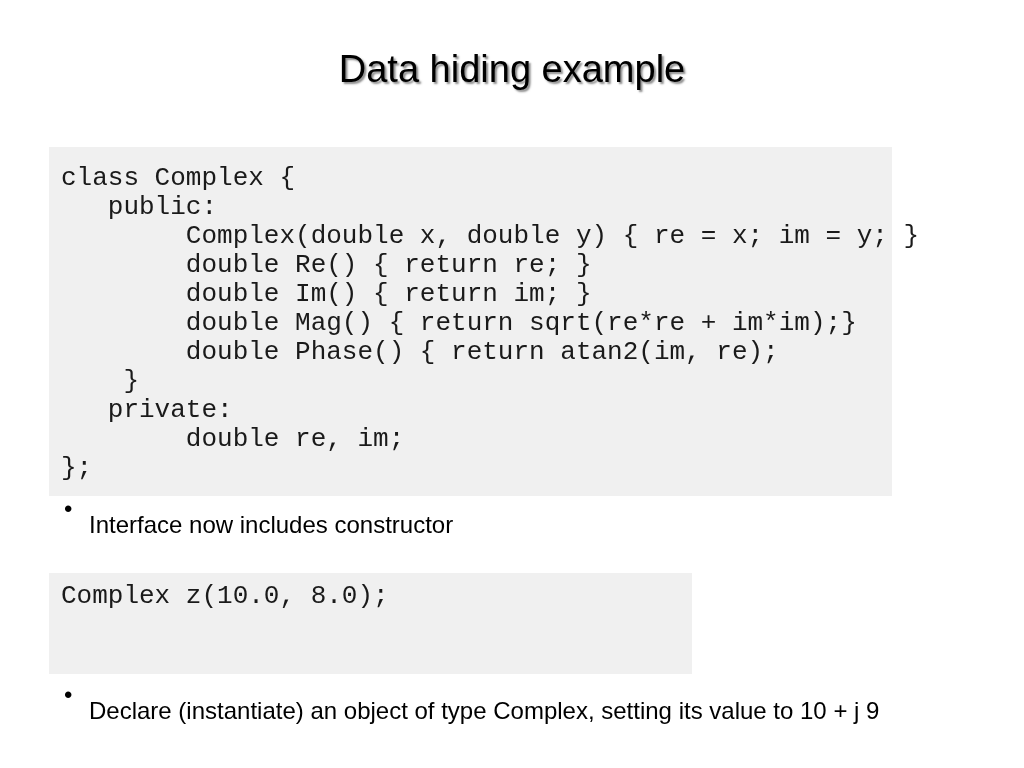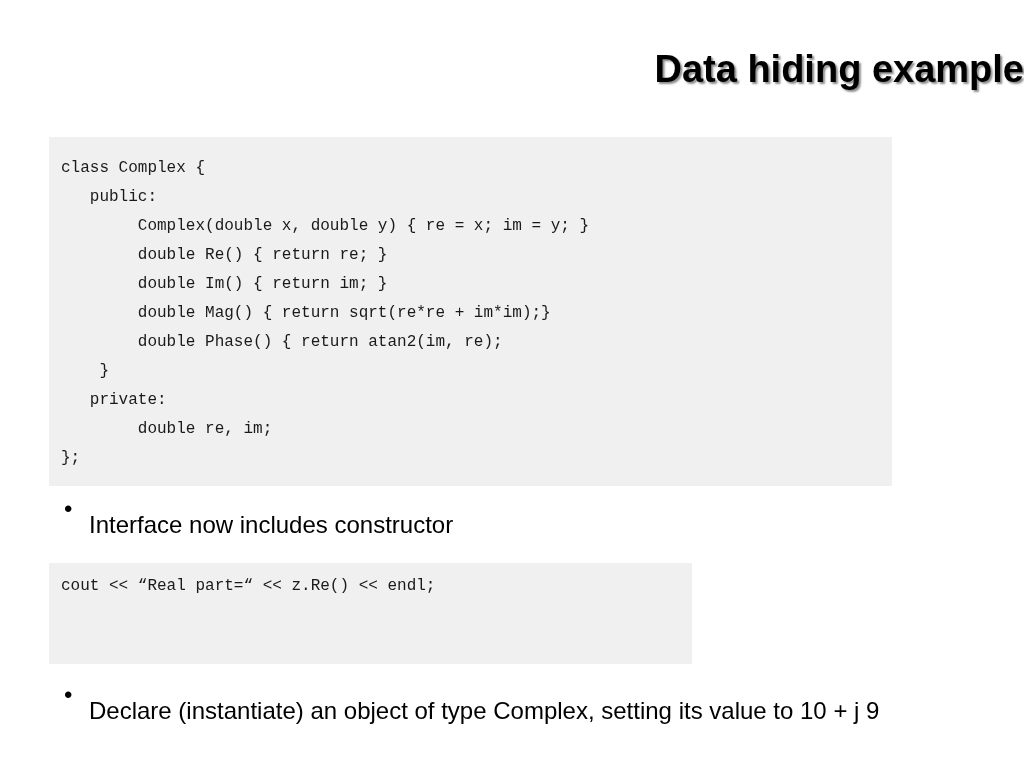--- a/index.html
+++ b/index.html
@@ -14,36 +14,36 @@
     overflow: hidden;
     position: relative;
   }
 
   
   #slide-title {
     position: absolute;
     left: 0;
     top: 48px;
     width: 1024px;
-    text-align: right;
+    text-align: center;
     font-family: "Liberation Sans", sans-serif;
     font-size: 38px;
-    font-weight: bold;
+    font-weight: normal;
     color: #000000;
     letter-spacing: 0px;
     text-shadow: 2px 2px 2px rgba(120,120,120,0.85);
     white-space: nowrap;
   }
 
   
   .code-block {
     position: absolute;
     background: #f0f0f0;
     font-family: "Liberation Mono", "DejaVu Sans Mono", monospace;
-    font-size: 16px;
+    font-size: 26px;
     line-height: 29px;
     color: #1a1a1a;
     white-space: pre;
     box-sizing: border-box;
   }
   #code-block-class {
     left: 49px;
     top: 121px;
     width: 843px;
     height: 349px;
@@ -100,18 +100,18 @@
 
 <div id="slide-title">Data hiding example</div>
 
 <pre class="code-block" id="code-block-class"><span class="code-line">class Complex {</span><span class="code-line">   public:</span><span class="code-line">        Complex(double x, double y) { re = x; im = y; }</span><span class="code-line">        double Re() { return re; }</span><span class="code-line">        double Im() { return im; }</span><span class="code-line">        double Mag() { return sqrt(re*re + im*im);}</span><span class="code-line">        double Phase() { return atan2(im, re);</span><span class="code-line">    }</span><span class="code-line">   private:</span><span class="code-line">        double re, im;</span><span class="code-line">};</span></pre>
 
 <div class="bullet-row" id="bullet-interface">
   <span class="bullet-marker">•</span>
   <span class="bullet-text">Interface now includes constructor</span>
 </div>
 
-<pre class="code-block" id="code-block-usage"><span class="code-line">cout &lt;&lt; “Real part=“ &lt;&lt; z.Re() &lt;&lt; endl;</span></pre>
+<pre class="code-block" id="code-block-usage"><span class="code-line">Complex z(10.0, 8.0);</span></pre>
 
 <div class="bullet-row" id="bullet-declare">
   <span class="bullet-marker">•</span>
   <span class="bullet-text">Declare (instantiate) an object of type Complex, setting its value to 10 + j 9</span>
 </div>
 
 </body></html>

